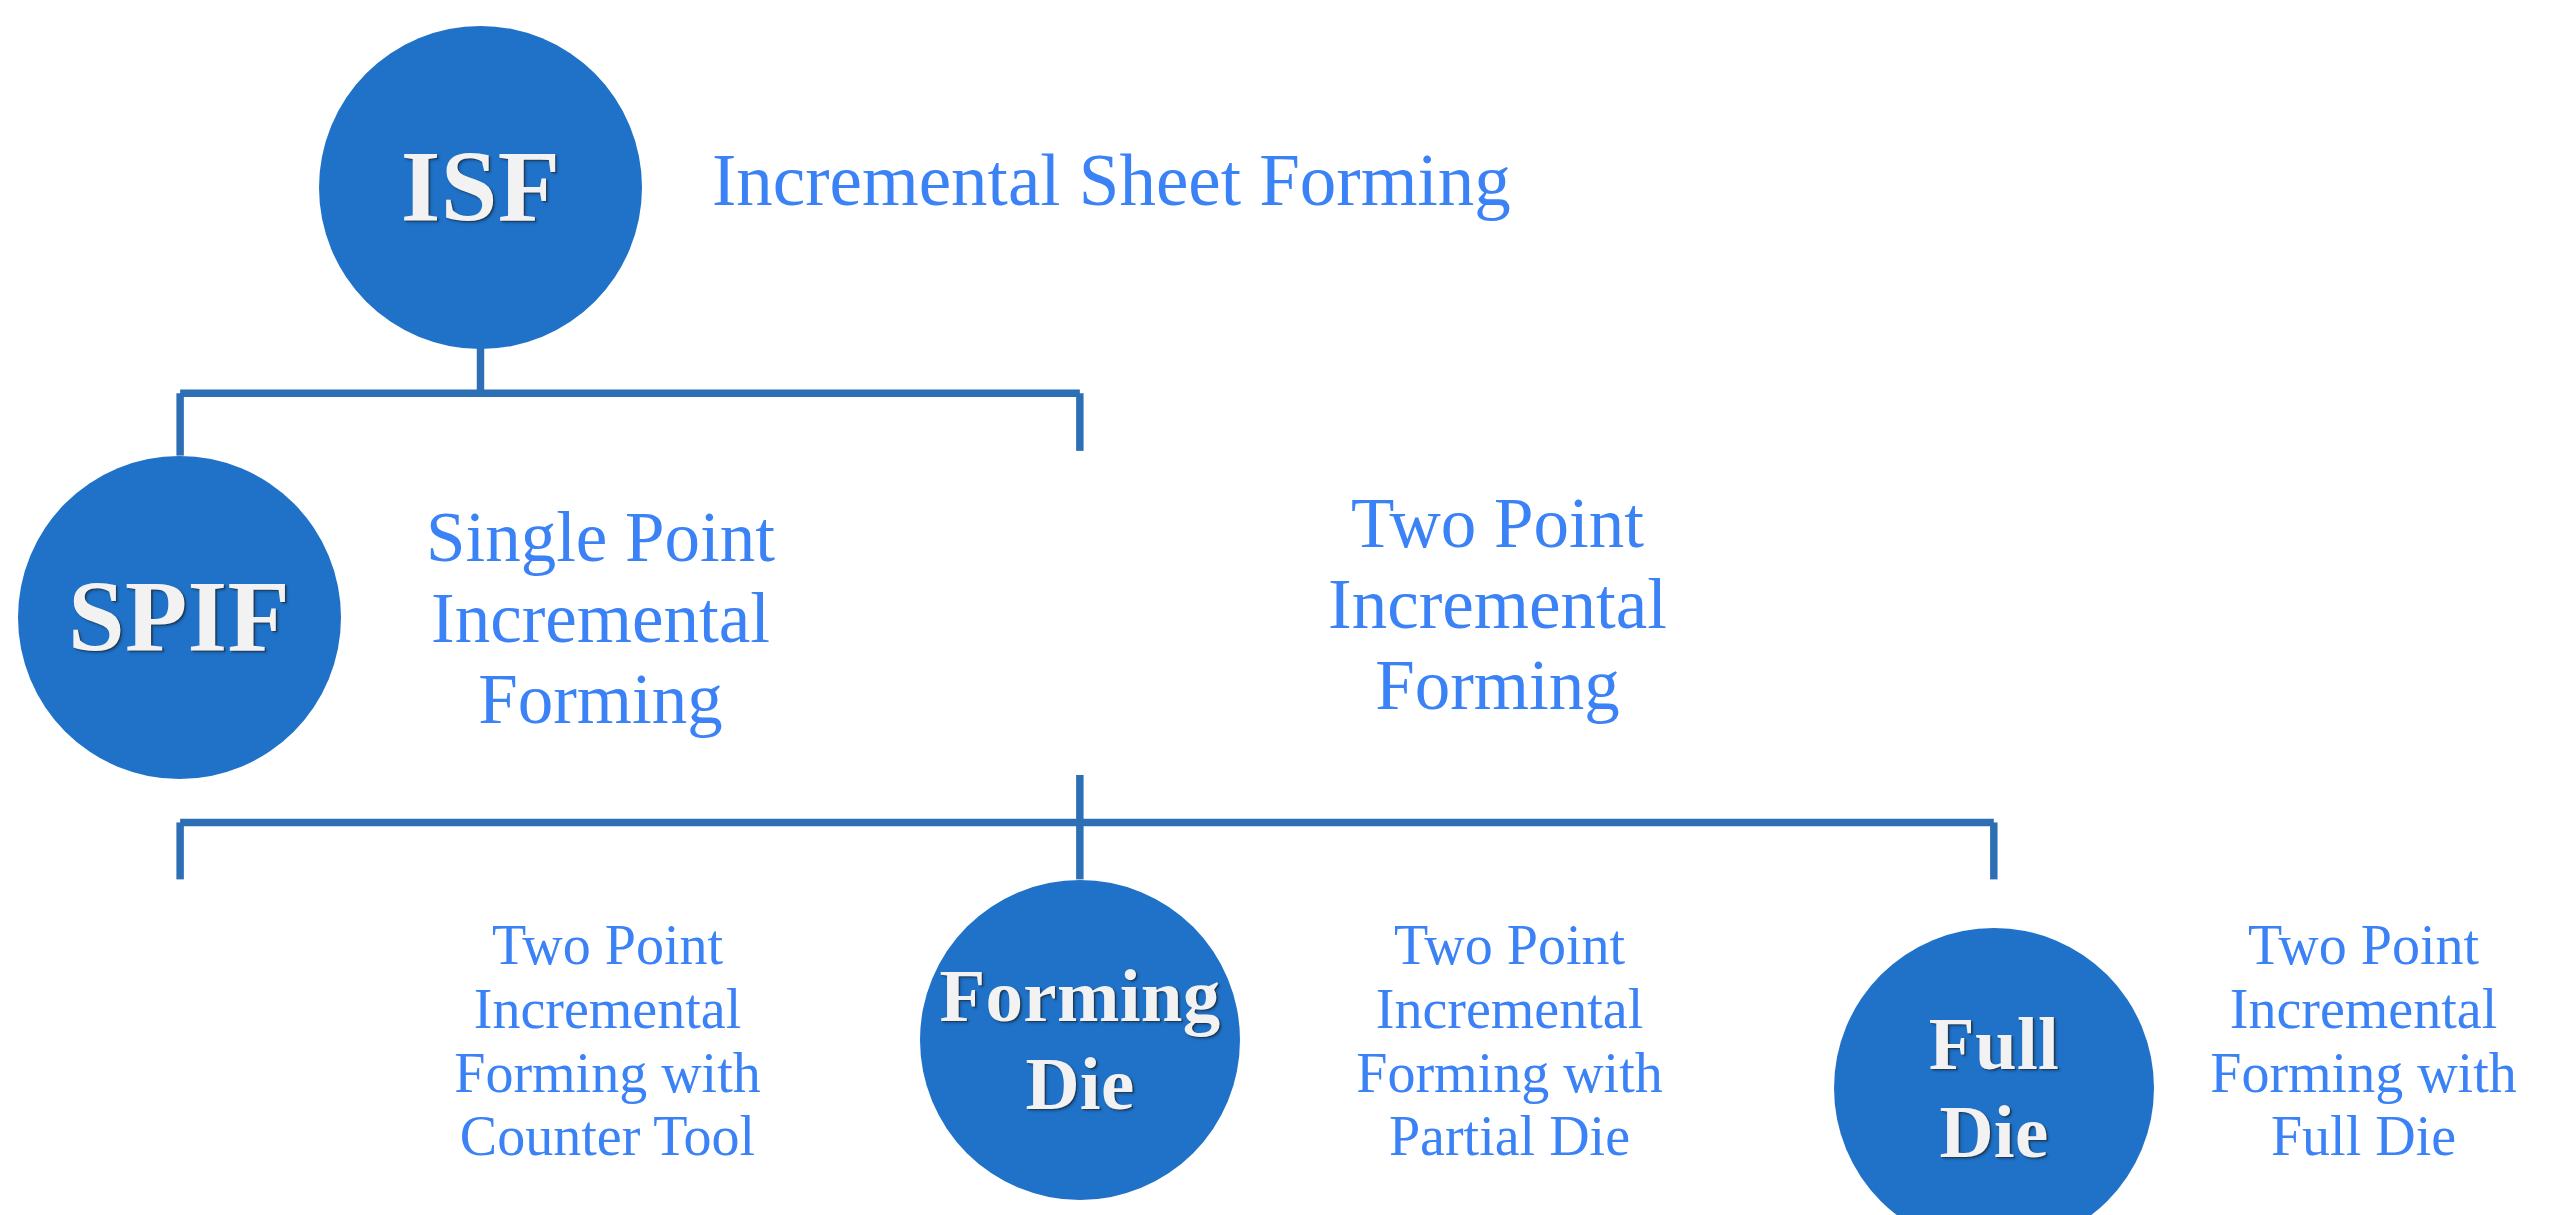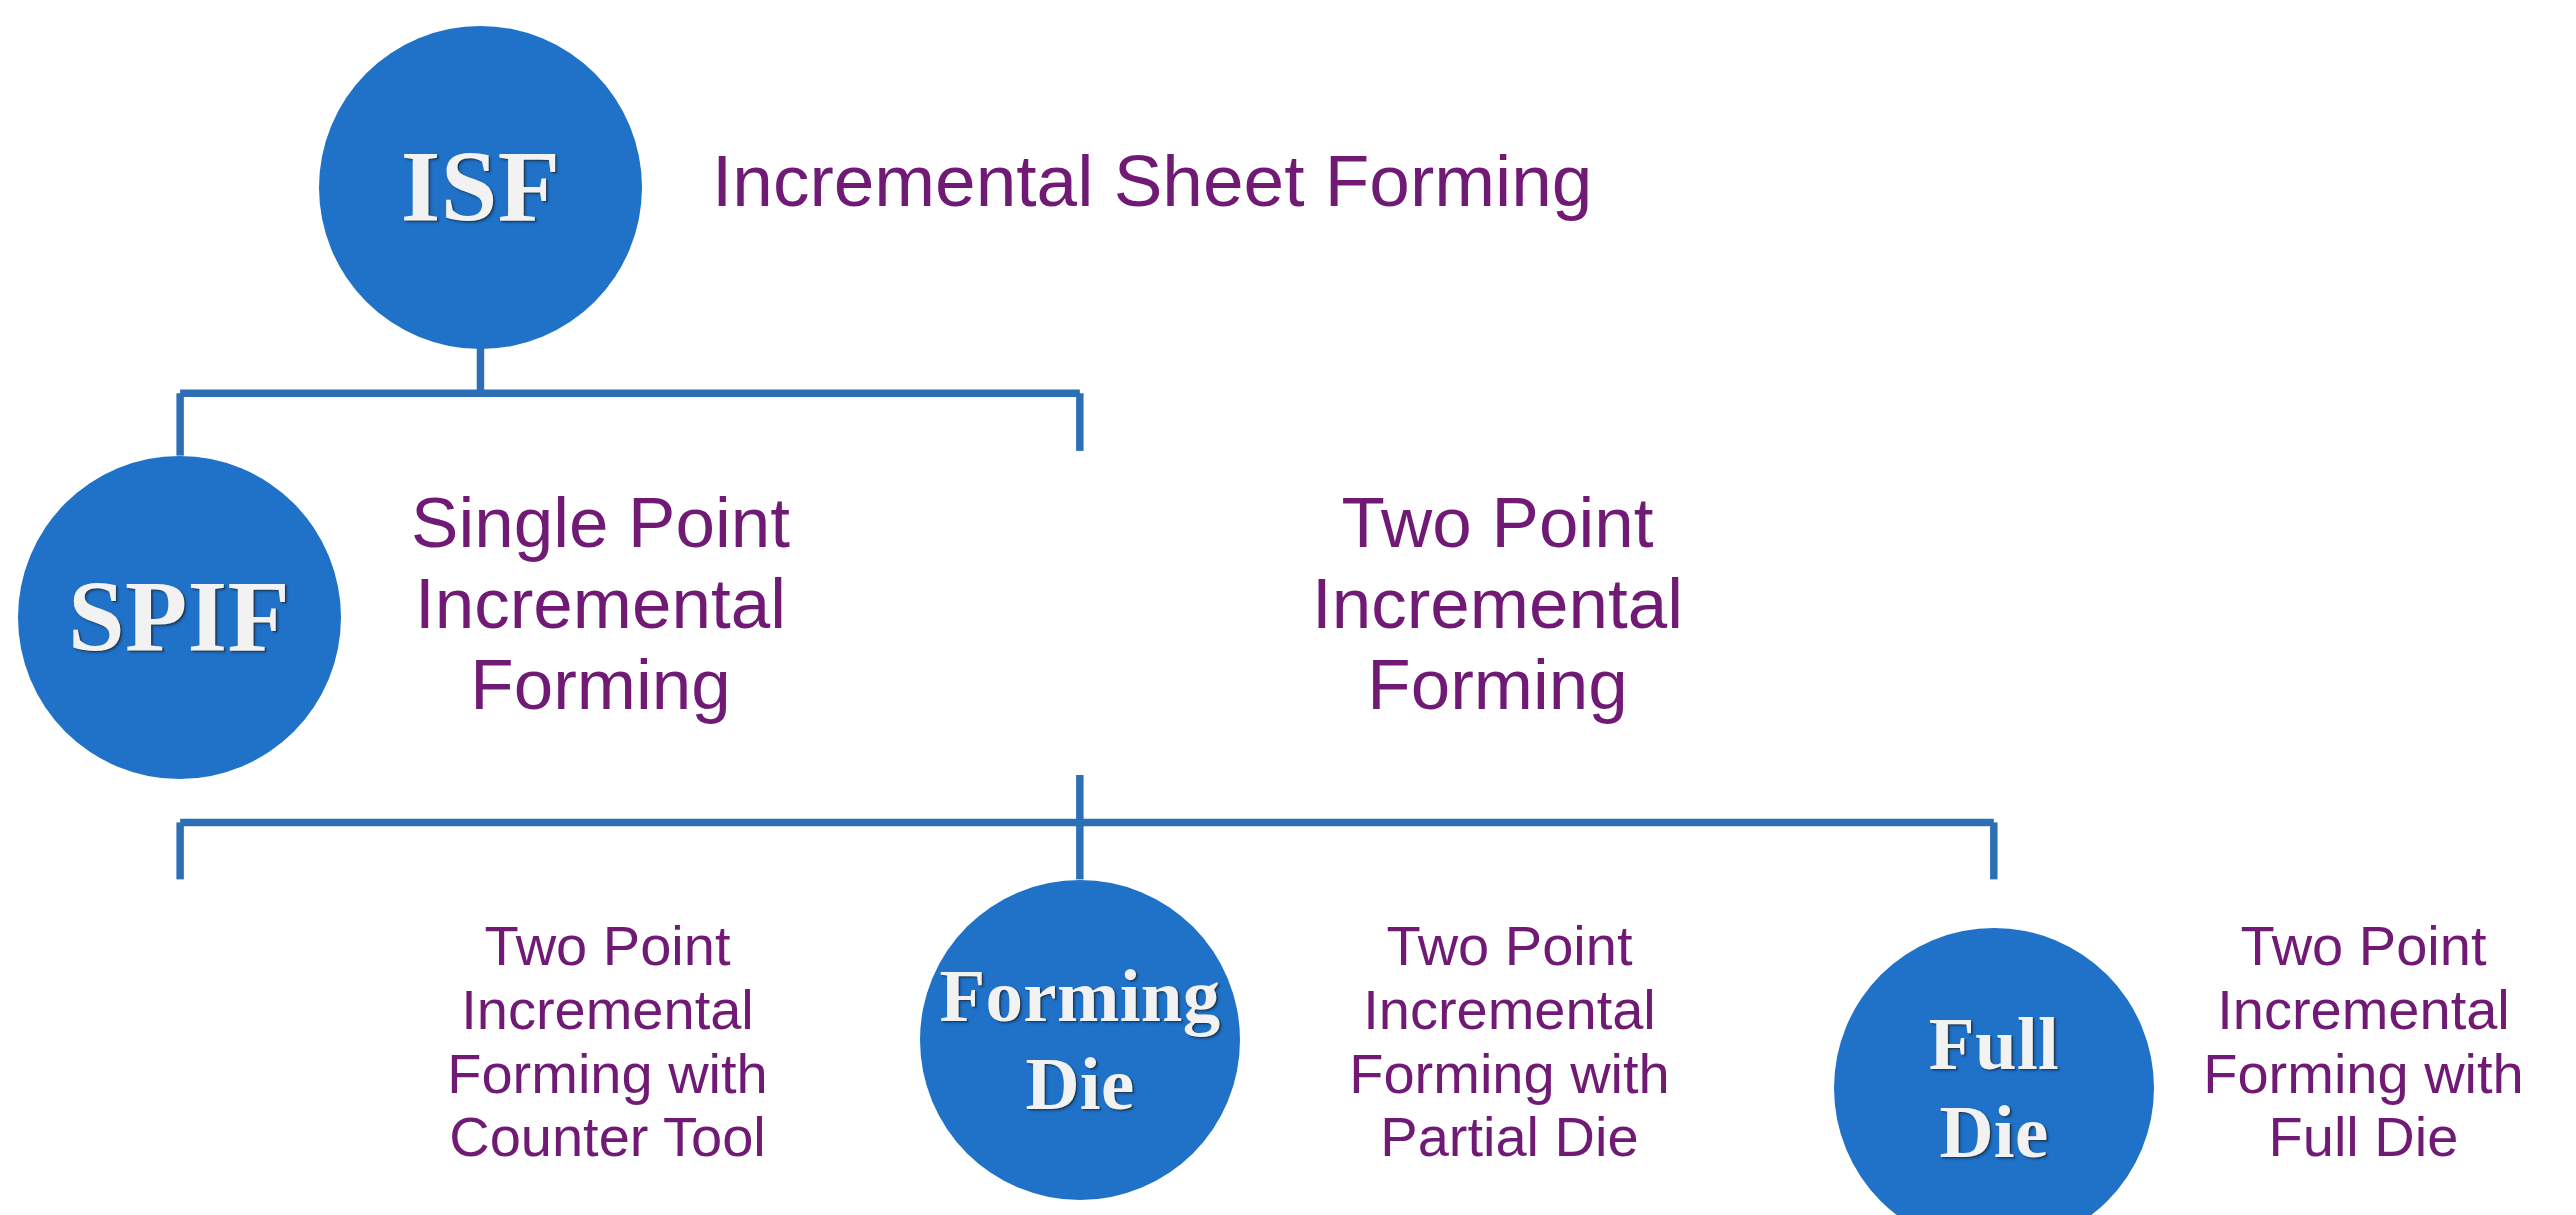--- a/index.html
+++ b/index.html
@@ -53,24 +53,24 @@
   .node-isf   .node-label { font-size: 102px; }
   .node-spif  .node-label { font-size: 102px; }
   .node-tpif  .node-label { font-size: 102px; }
   .node-counter .node-label { font-size: 75px; line-height: 1.18; }
   .node-partial .node-label { font-size: 75px; line-height: 1.18; }
   .node-full    .node-label { font-size: 75px; line-height: 1.18; }
 
   
   .desc {
     position: absolute;
-    color: #701a75;
+    color: #3b82f6;
     text-align: center;
     white-space: pre-line;
-    font-family: Liberation Sans, sans-serif;
+    font-family: Liberation Serif, serif;
     line-height: 1.14;
   }
   .desc-l1 { font-size: 73px; }   
   .desc-l2 { font-size: 71px; }   
   .desc-l3 { font-size: 56px;  }   
 </style>
 </head>
 <body>
 
 <div id="stage">
@@ -92,21 +92,21 @@
   </svg>
 
   <div class="node node-isf" style="left:319px; top:26px; width:323px; height:323px;">
     <span class="node-label">ISF</span>
   </div>
   <div class="desc desc-l1" style="left:712px; top:139px; width:950px; text-align:left;">Incremental Sheet Forming</div>
 
   <div class="node node-spif" style="left:17.6px; top:456px; width:323px; height:323px;">
     <span class="node-label">SPIF</span>
   </div>
-  <div class="desc desc-l2" style="left:397px; top:483px; width:407px;">Single Point
+  <div class="desc desc-l2" style="left:397px; top:497px; width:407px;">Single Point
 Incremental
 Forming</div>
 
   <div class="desc desc-l2" style="left:1294px; top:483px; width:407px;">Two Point
 Incremental
 Forming</div>
 
   <div class="desc desc-l3" style="left:397px; top:914px; width:421px;">Two Point
 Incremental
 Forming with

